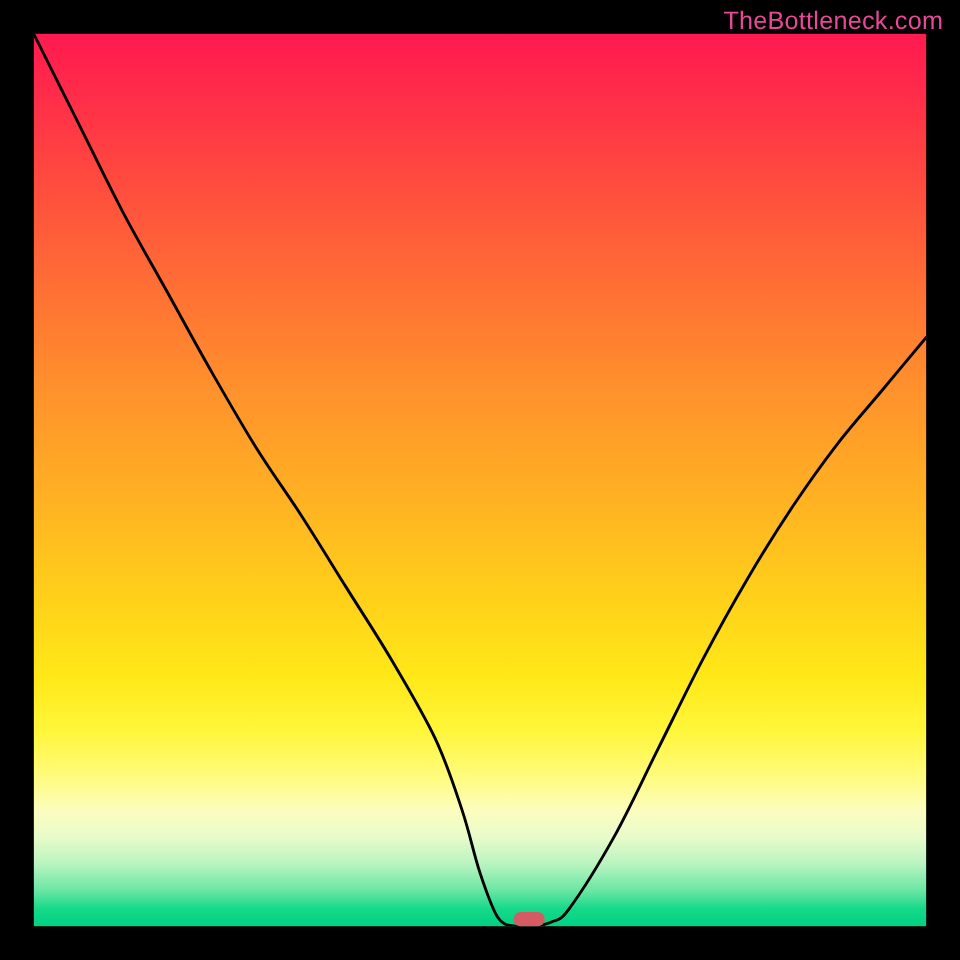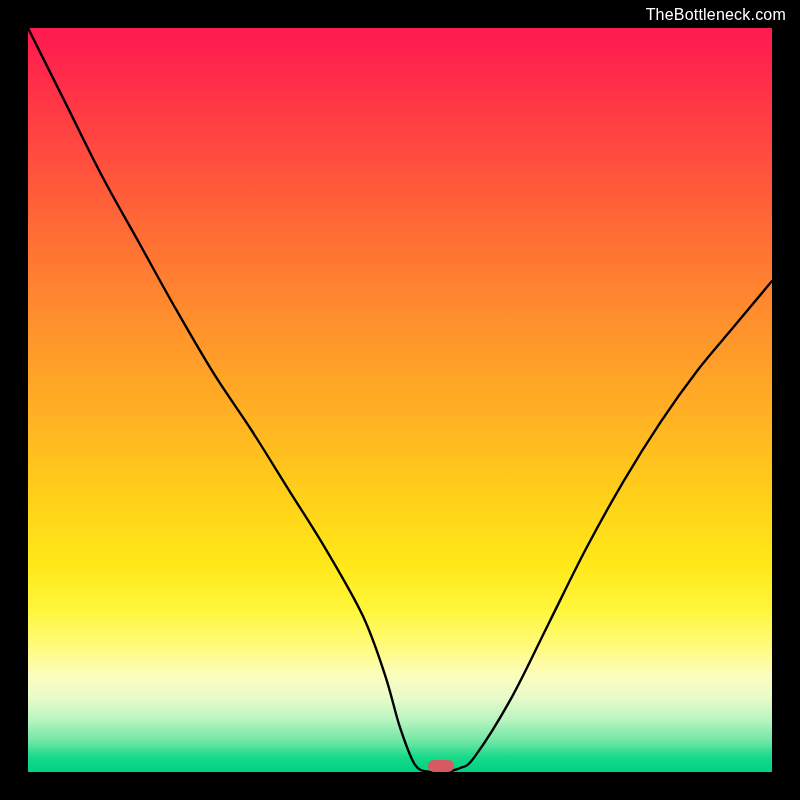--- a/index.html
+++ b/index.html
@@ -59,22 +59,22 @@
     width: 26px;
     height: 12px;
     border-radius: 6px;
     background: #d55a61;
     transform: translate(-50%, -50%);
   }
   .watermark {
     position: absolute;
     top: 6px;
     right: 14px;
-    color: #ffffff;
-    font-size: 16px;
+    color: #ec4899;
+    font-size: 21px;
     letter-spacing: 0.2px;
     font-weight: 500;
     text-align: center;
   }
 </style>
 </head>
 <body>
 
 <div class="frame">
 

